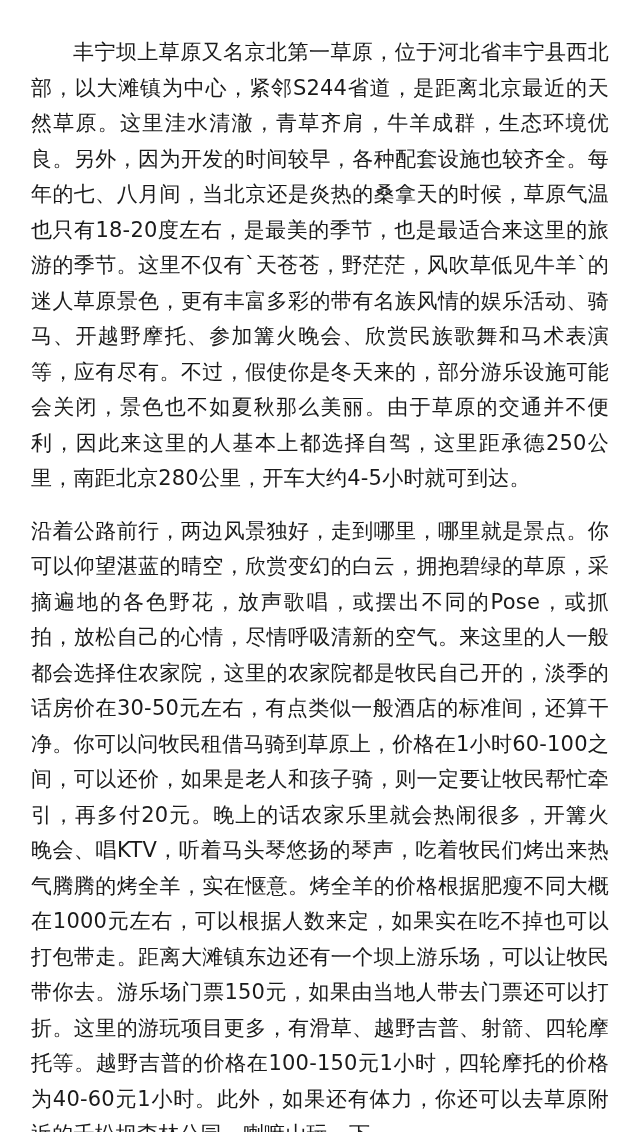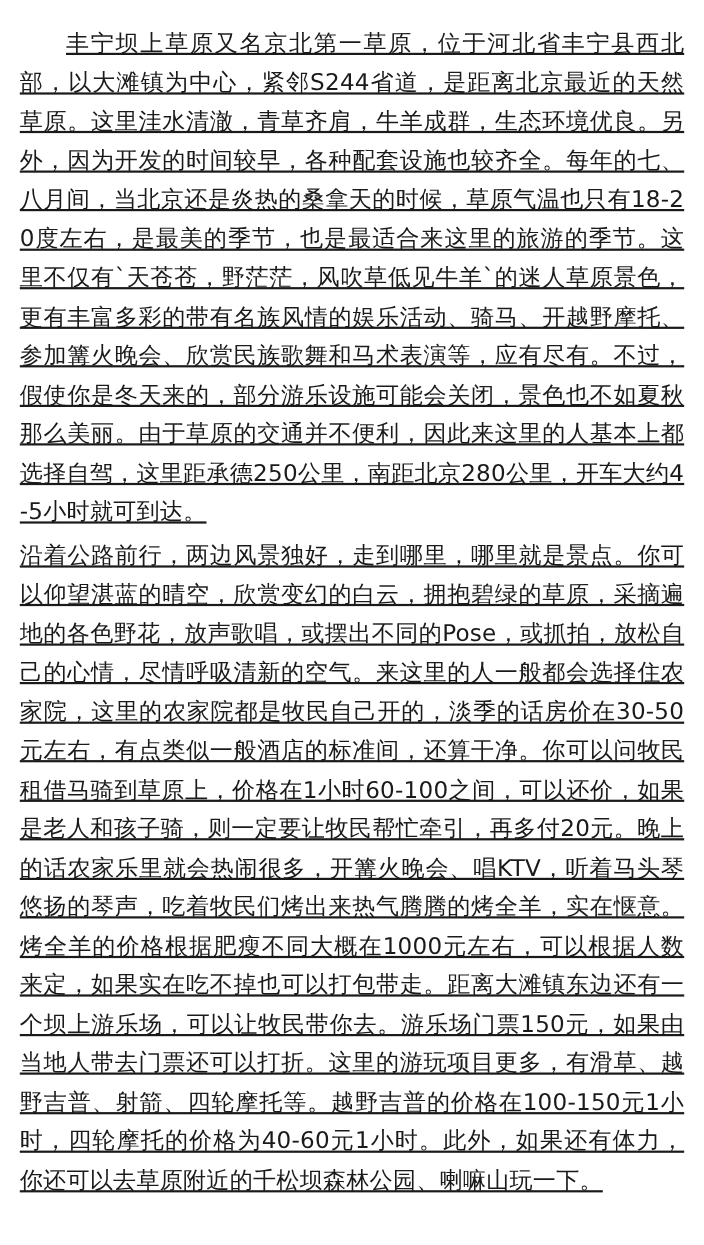--- a/index.html
+++ b/index.html
@@ -13,29 +13,28 @@
     font-family: "DejaVu Sans", "Liberation Sans", sans-serif;
     color: #1a1a1a;
     overflow: hidden;
   }
   #article {
     box-sizing: border-box;
     width: 640px;
     padding: 18px 14px 10px 14px;
   }
   #article p {
-    margin: 4px;
+    margin: 17px;
     font-size: 21px;
     line-height: 35.5px;
     text-align: justify;
     text-justify: inter-ideograph;
     letter-spacing: 0.2px;
     text-indent: 2em;
     word-break: break-all;
-    text-decoration: underline;
   }
   #article p.cont {
     text-indent: 0;
   }
 </style>
 </head>
 <body>
 
 <div id="article">
   <p class="first">丰宁坝上草原又名京北第一草原，位于河北省丰宁县西北部，以大滩镇为中心，紧邻S244省道，是距离北京最近的天然草原。这里洼水清澈，青草齐肩，牛羊成群，生态环境优良。另外，因为开发的时间较早，各种配套设施也较齐全。每年的七、八月间，当北京还是炎热的桑拿天的时候，草原气温也只有18-20度左右，是最美的季节，也是最适合来这里的旅游的季节。这里不仅有`天苍苍，野茫茫，风吹草低见牛羊`的迷人草原景色，更有丰富多彩的带有名族风情的娱乐活动、骑马、开越野摩托、参加篝火晚会、欣赏民族歌舞和马术表演等，应有尽有。不过，假使你是冬天来的，部分游乐设施可能会关闭，景色也不如夏秋那么美丽。由于草原的交通并不便利，因此来这里的人基本上都选择自驾，这里距承德250公里，南距北京280公里，开车大约4-5小时就可到达。</p>

